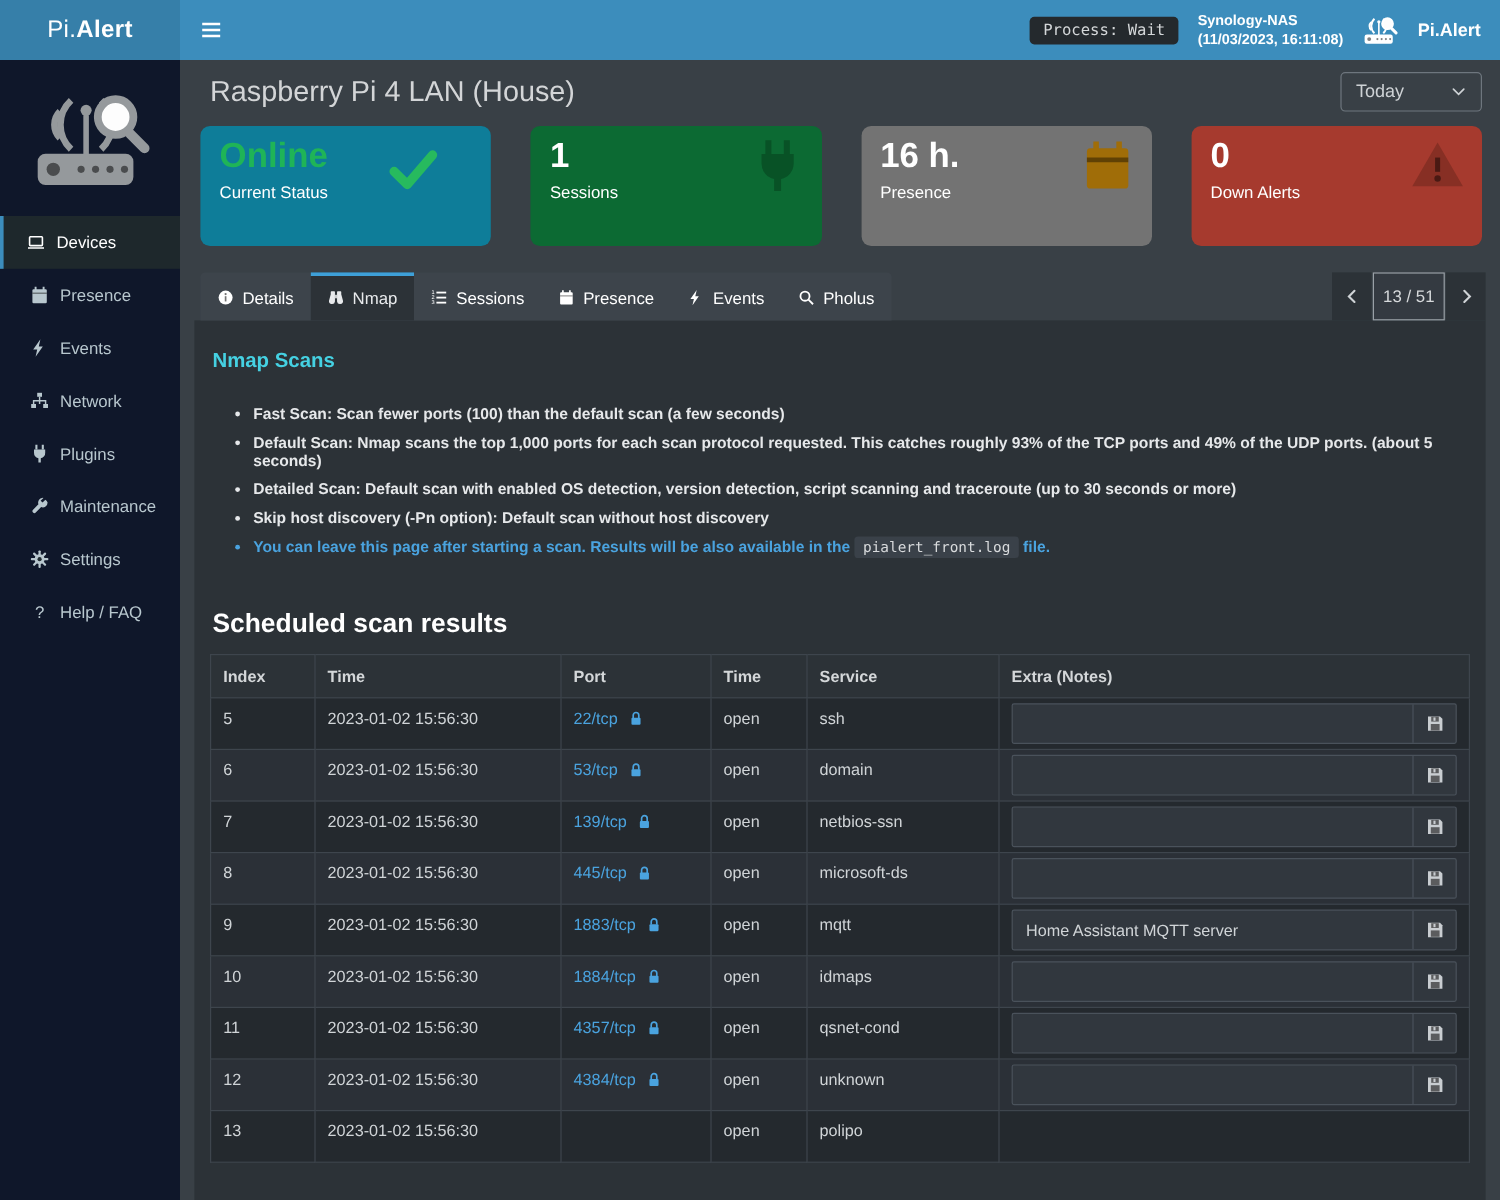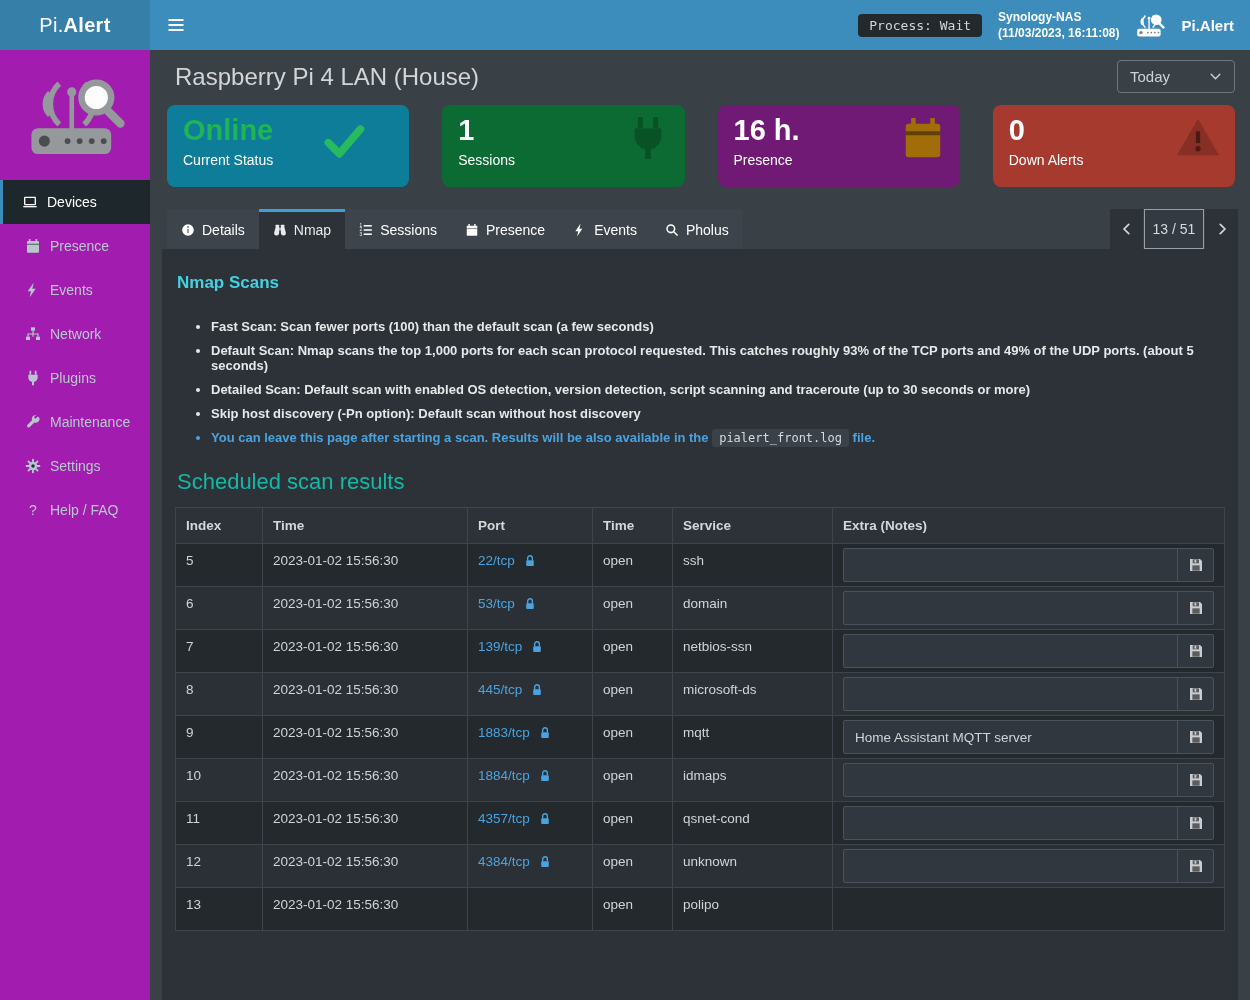--- a/index.html
+++ b/index.html
@@ -14,39 +14,39 @@
   .nav { flex:1; background:#3c8dbc; display:flex; align-items:center; padding:0 16px; }
   .hamburger { width:20px; height:20px; color:#fff; cursor:pointer; }
   .nav-right { margin-left:auto; display:flex; align-items:center; gap:16px; }
   .process-badge { font-family:"DejaVu Sans Mono", monospace; font-size:13px;
                    background:#24292d; color:#d4d7d9; padding:4px 11px; border-radius:4px; }
   .nas { color:#fff; font-size:12px; font-weight:bold; line-height:1.35; }
   .router-sm { width:30px; height:27px; color:#fff; }
   .appname { color:#fff; font-weight:bold; font-size:15px; }
 
   
-  .sidebar { position:absolute; left:0; top:50px; width:150px; height:950px; background:#a21caf; }
+  .sidebar { position:absolute; left:0; top:50px; width:150px; height:950px; background:#0f172a; }
   .side-logo { padding:14px 24px 10px; }
   .side-logo svg { width:102px; height:106px; color:#95999c; }
   .menu-item { height:44px; display:flex; align-items:center; gap:9px; padding-left:22px;
                color:#b8c7ce; font-size:14px; cursor:pointer; border-left:3px solid transparent; }
   .menu-item .mi { width:16px; height:16px; flex:0 0 16px; display:flex; }
   .menu-item.active { background:#1e282c; border-left-color:#3c8dbc; color:#fff; padding-left:19px; }
 
   
   .content { position:absolute; left:150px; top:50px; width:1100px; height:950px; padding:6px 12px 0 12px; }
   .content-head { display:flex; justify-content:space-between; align-items:center; margin:4px 3px 0 13px; }
   .page-title { font-size:24px; font-weight:400; color:#d3d5d7; }
   .period-select { border:1px solid #6e767e; border-radius:4px; padding:7px 12px; min-width:118px;
                    display:flex; align-items:center; justify-content:space-between; gap:16px;
                    font-size:15px; color:#ced2d5; cursor:pointer; }
   .period-select .chev { width:13px; height:13px; }
 
   .cards { display:flex; gap:33px; margin:12px 3px 22px 5px; }
-  .card { flex:1; height:82px; border-radius:8px; position:relative; padding:9px 16px; color:#fff; }
+  .card { flex:1; height:100px; border-radius:8px; position:relative; padding:9px 16px; color:#fff; }
   .card-value { font-size:29px; font-weight:bold; line-height:1.15; }
   .card-label { font-size:14px; margin-top:5px; }
   .card-icon { position:absolute; top:10px; right:14px; width:46px; height:46px; }
   .card-icon.big-check { width:54px; height:44px; right:38px; top:14px; }
 
   
   .tabs-row { display:flex; align-items:flex-end; justify-content:space-between; margin:6px 0 0 5px; }
   .tabs { display:flex; list-style:none; background:#3d444b; border-radius:4px 4px 0 0; }
   .tab { display:flex; align-items:center; gap:7px; padding:10px 14px 11px; font-size:14px;
          color:#ffffff; cursor:pointer; border-top:3px solid transparent; }
@@ -63,21 +63,21 @@
   .panel { background:#2c3237; padding:20px 13px 30px; min-height:760px; }
   .nmap-title { color:#45d1e2; font-size:17px; font-weight:bold; margin:4px 0 18px 2px; }
   .scan-btns { display:flex; justify-content:center; gap:24px; margin:12px 0 30px; }
   .scan-btn { background:#4792c6; border:none; border-radius:4px; color:#fff; font-size:13px;
               font-weight:bold; padding:12px 17px; cursor:pointer; font-family:inherit; }
   .bullets { list-style:disc; margin:26px 0 0 0; padding-left:36px; }
   .bullets li { font-size:13px; font-weight:600; color:#e6e8ea; margin-bottom:9px; }
   .bullets li.note { color:#4aa3df; }
   .bullets li.note code { font-family:"DejaVu Sans Mono", monospace; font-size:12px; font-weight:400;
                           background:#3a4149; color:#d8dadc; padding:2px 7px; border-radius:3px; }
-  .sched-title { font-size:22px; font-weight:400; color:#14b8a6; margin:24px 0 12px 2px; }
+  .sched-title { font-size:22px; font-weight:700; color:#ffffff; margin:44px 0 12px 2px; }
   .sched-sub { font-size:13px; font-weight:bold; color:#e6e8ea; margin:0 0 12px 2px; }
   .sched-sub a { color:#4aa3df; text-decoration:none; cursor:pointer; }
 
   
   table { width:100%; border-collapse:collapse; table-layout:fixed; }
   th, td { border:1px solid #3e454d; text-align:left; }
   th { font-size:13.5px; font-weight:bold; color:#d4d7d9; padding:10px 10px; background:#2c3237; }
   td { font-size:13.5px; color:#d0d4d7; padding:9px 10px; vertical-align:top; height:43px; }
   tbody tr:nth-child(odd)  { background:#24292e; }
   tbody tr:nth-child(even) { background:#2b3037; }
@@ -268,21 +268,21 @@
       <div class="card" style="background: rgb(12, 106, 51);">
         <div class="card-value" style="color: rgb(255, 255, 255);">1</div>
         <div class="card-label">Sessions</div>
         <span class="card-icon" style="color: rgb(8, 82, 38);">
           <svg xmlns="http://www.w3.org/2000/svg" viewBox="0 0 24 24" width="100%" height="100%">
             <path d="M8 1v6M16 1v6" stroke="currentColor" stroke-width="2.6"></path>
             <path d="M5 7h14v4a7 7 0 0 1-5.5 6.84V23h-3v-5.16A7 7 0 0 1 5 11V7z" fill="currentColor"></path>
           </svg>
         </span>
       </div>
-      <div class="card" style="background: #701a75;">
+      <div class="card" style="background: #737373;">
         <div class="card-value" style="color: rgb(255, 255, 255);">16 h.</div>
         <div class="card-label">Presence</div>
         <span class="card-icon" style="color: rgb(160, 109, 8);">
           <svg xmlns="http://www.w3.org/2000/svg" viewBox="0 0 24 24" width="100%" height="100%">
             <path d="M7 1.5v5M17 1.5v5" stroke="currentColor" stroke-width="2.4"></path>
             <rect x="3" y="4.5" width="18" height="17.5" rx="1.5" fill="currentColor"></rect>
             <path d="M3 9.5h18" stroke="rgba(0,0,0,.4)" stroke-width="2"></path>
           </svg>
         </span>
       </div>

